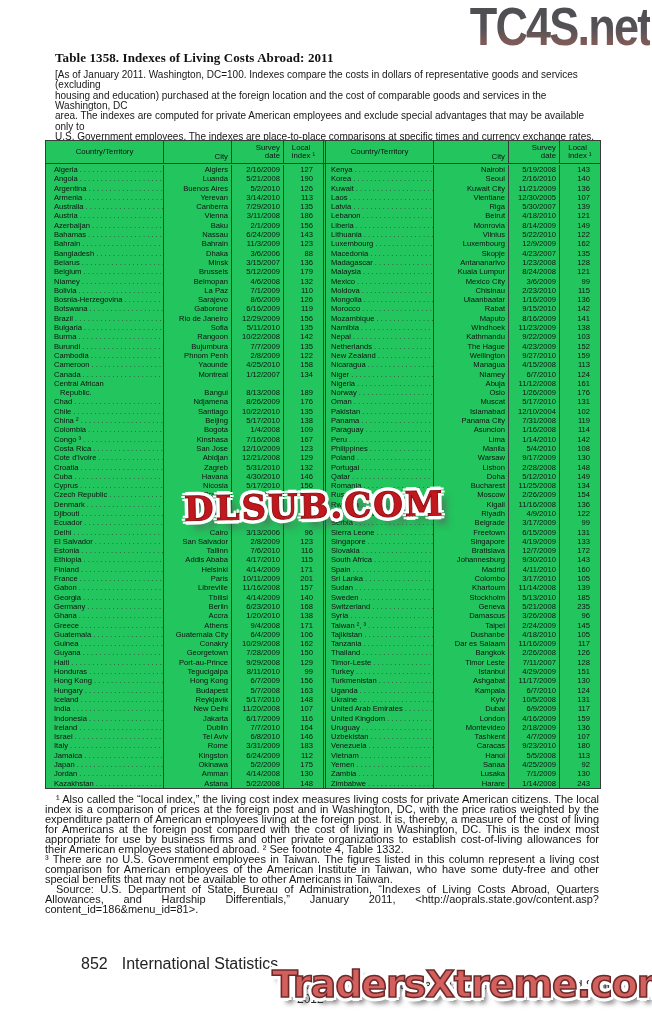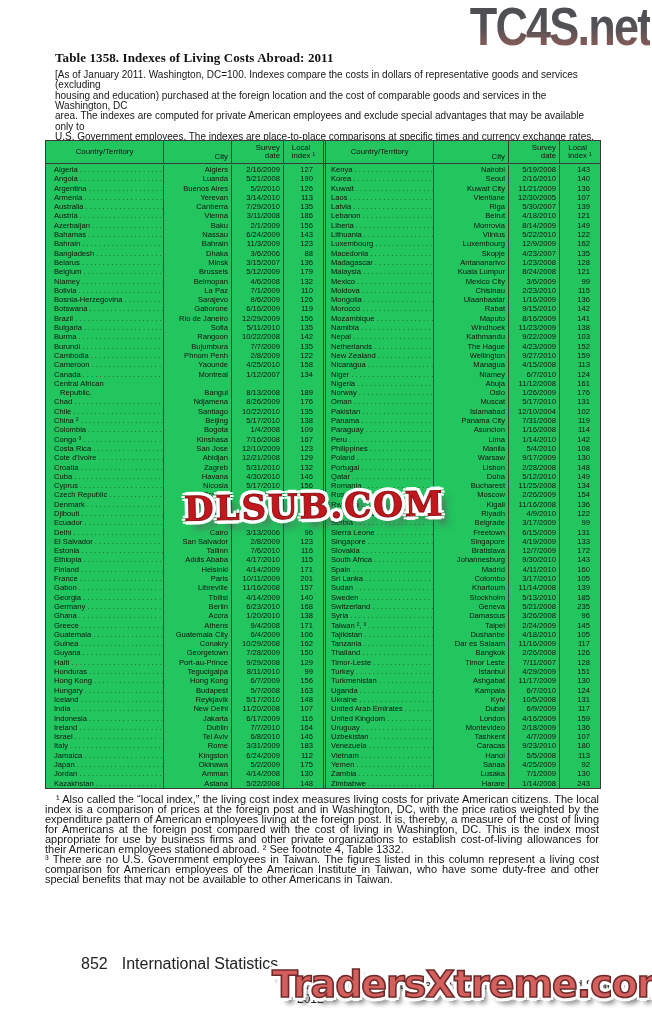--- a/index.html
+++ b/index.html
@@ -1297,20 +1297,21 @@
             <div class="cell dc">1/14/2008</div>
             <div class="cell ic">243</div>
           </div>
         </div>
     </div>
   </div>
 
   <div class="footnotes">
     <p class="fn-indent">¹ Also called the “local index,” the living cost index measures living costs for private American citizens. The local index is a comparison of prices at the foreign post and in Washington, DC, with the price ratios weighted by the expenditure pattern of American employees living at the foreign post. It is, thereby, a measure of the cost of living for Americans at the foreign post compared with the cost of living in Washington, DC. This is the index most appropriate for use by business firms and other private organizations to establish cost-of-living allowances for their American employees stationed abroad. ² See footnote 4, Table 1332.</p>
     <p>³ There are no U.S. Government employees in Taiwan. The figures listed in this column represent a living cost comparison for American employees of the American Institute in Taiwan, who have some duty-free and other special benefits that may not be available to other Americans in Taiwan.</p>
+    <p class="fn-indent">Source: U.S. Department of State, Bureau of Administration, “Indexes of Living Costs Abroad, Quarters Allowances, and Hardship Differentials,” January 2011, &lt;http://aoprals.state.gov/content.asp?content_id=186&amp;menu_id=81&gt;.</p>
   </div>
 
   <div class="census">U.S. Census Bureau, Statistical Abstract of the United States: 2012</div>
 
   <div class="pagefoot">
     <span class="pno">852</span><span>International Statistics</span>
   </div>
 
   <div class="wm-top">TC4S.net</div>
   <div class="wm-mid">DLSUB.COM</div>

